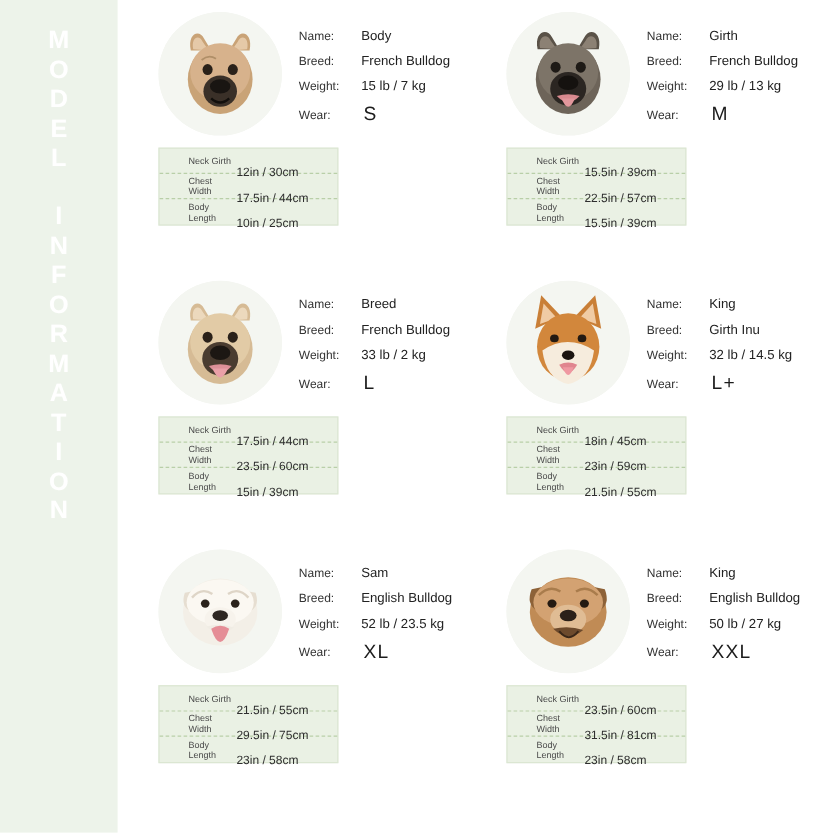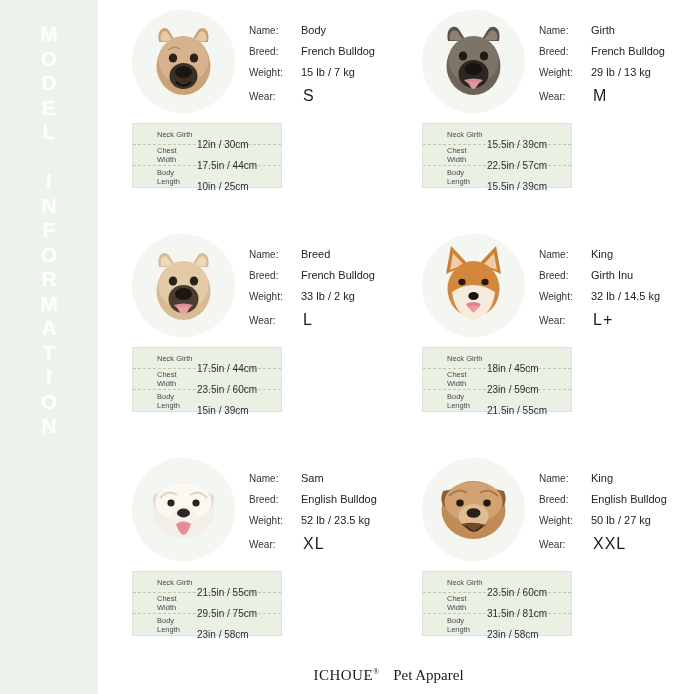--- a/index.html
+++ b/index.html
@@ -518,17 +518,14 @@
           <div class="meas-row">
             <span class="meas-key">Body Length</span>
             <span class="meas-val">23in / 58cm</span>
           </div>
         </div>
       </div>
 
     </div>
   </div>
 
-  <div class="footer">
-    <span class="brand">ICHOUE</span><span class="reg">®</span><span class="tag">Pet Apparel</span>
-  </div>
 
 </div>
 
 </body></html>

